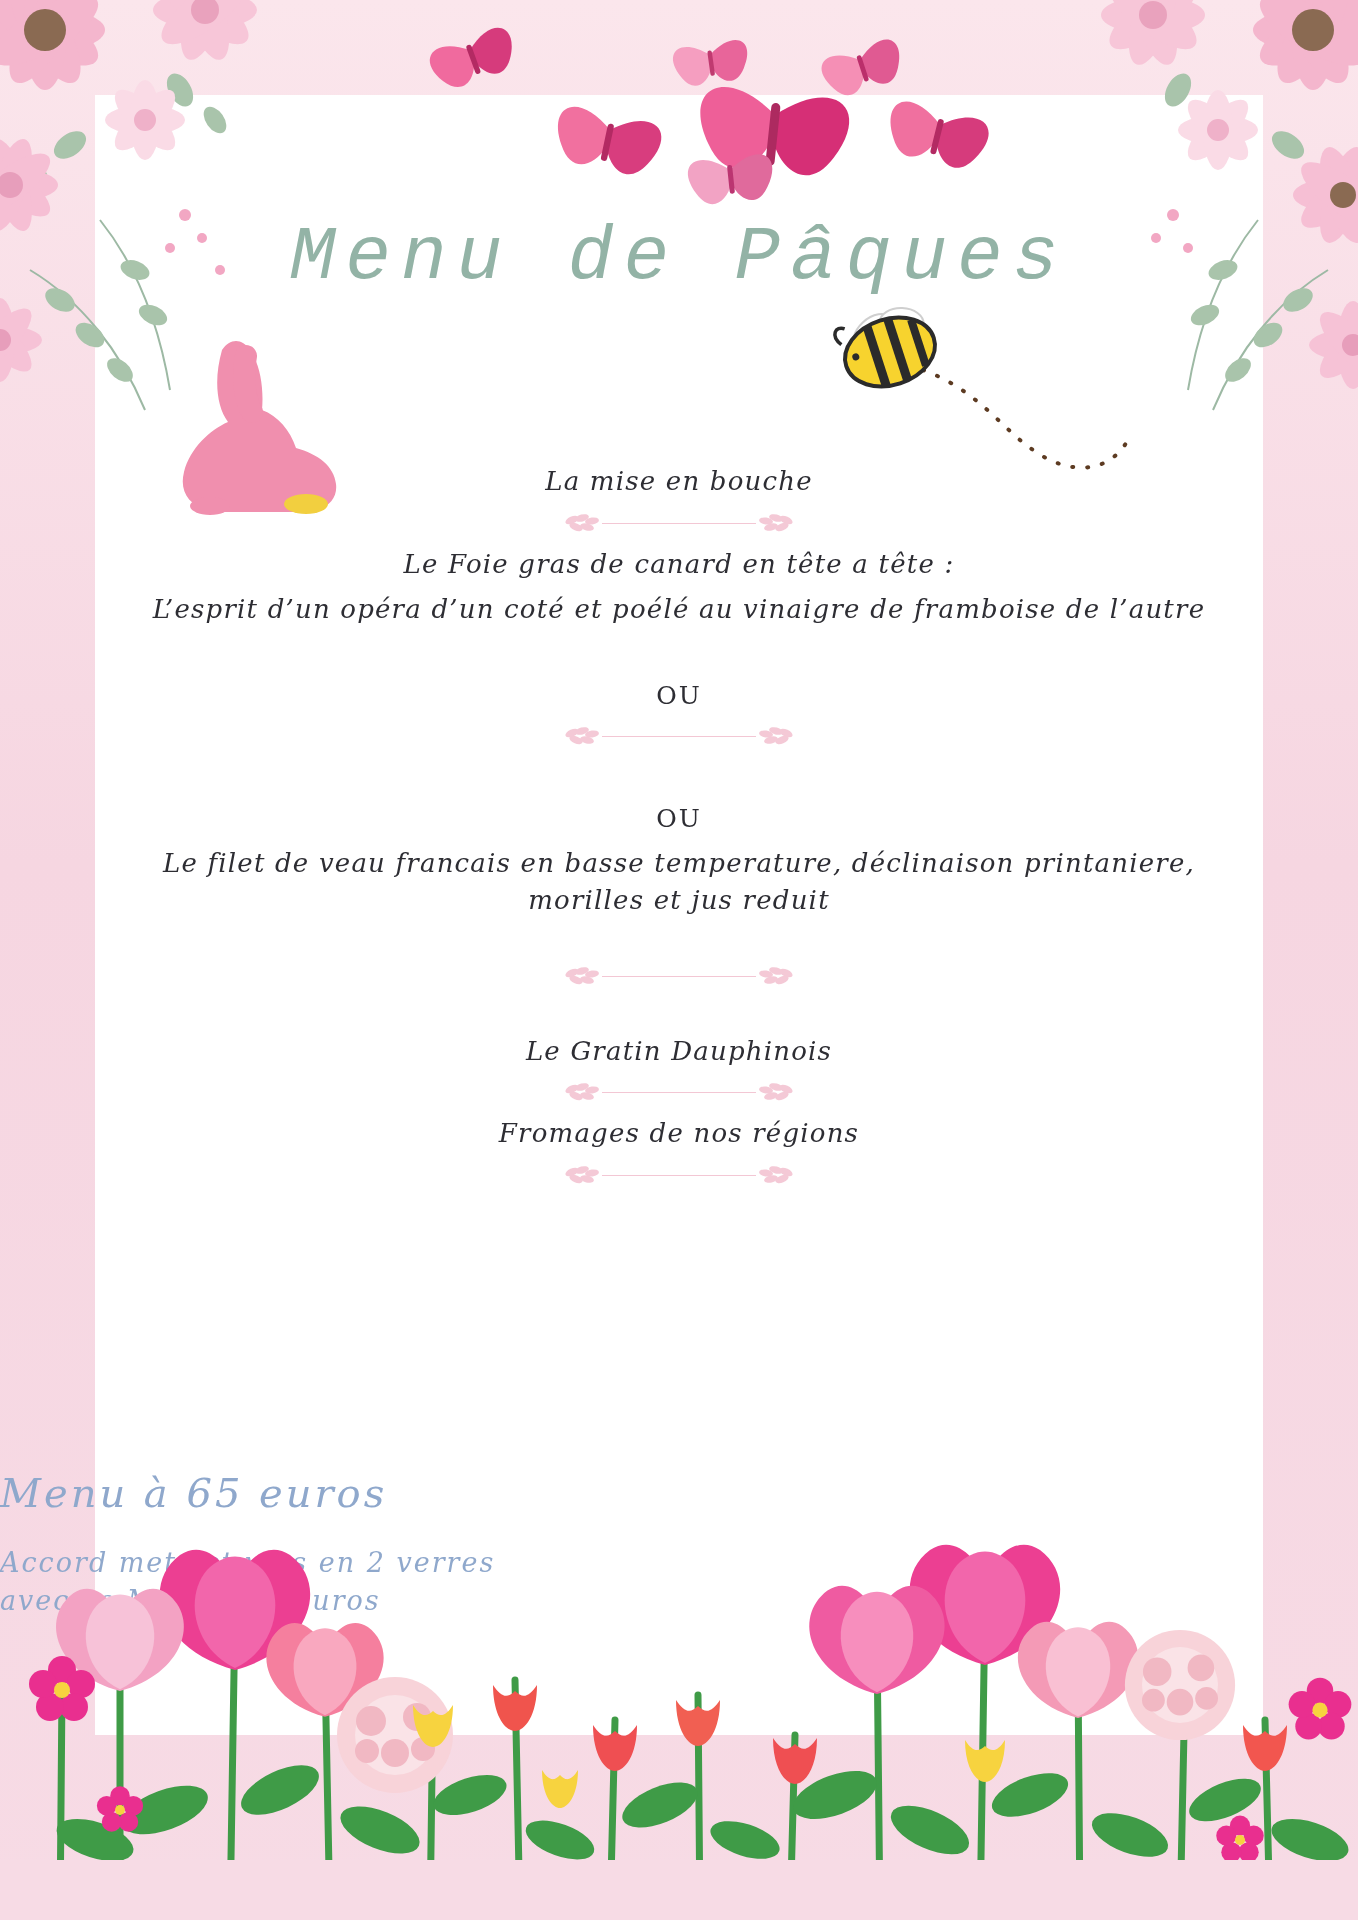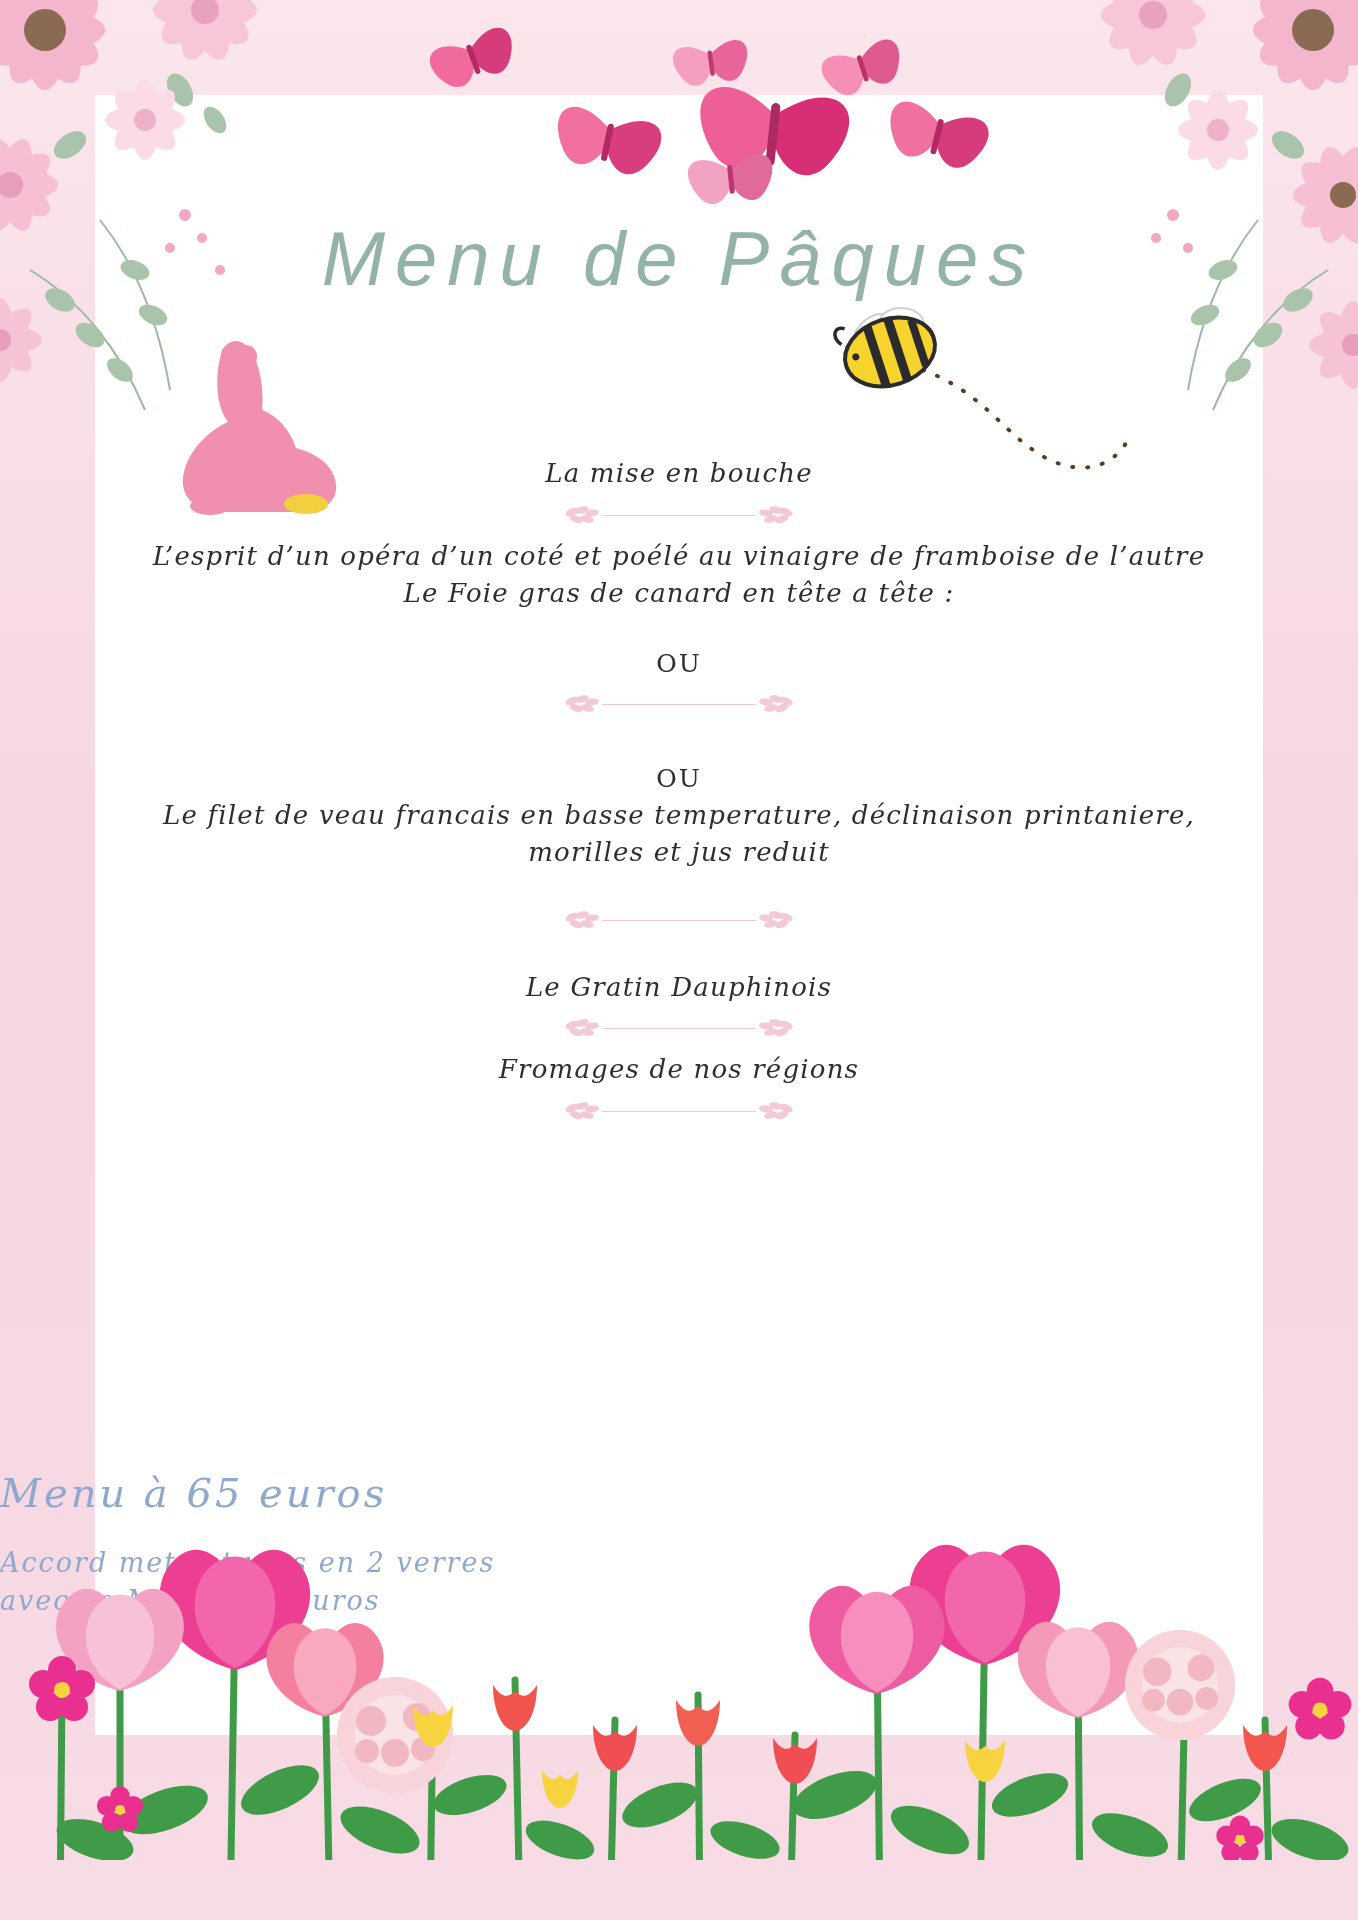--- a/index.html
+++ b/index.html
@@ -40,21 +40,21 @@
     z-index: 2;
   }
 
   
   .title {
     position: absolute;
     left: 0;
     right: 0;
     top: 215px;
     text-align: center;
-    font-family: Liberation Sans, sans-serif;
+    font-family: Liberation Mono, monospace;
     font-style: italic;
     font-size: 76px;
     letter-spacing: 10px;
     color: #93b3a6;
     z-index: 6;
     white-space: nowrap;
   }
 
   
   .menu-body {
@@ -66,21 +66,21 @@
     text-align: center;
     color: #2d2d33;
   }
 
   .line {
     font-family: "DejaVu Serif", serif;
     font-style: italic;
     font-size: 26px;
     letter-spacing: 1.2px;
     line-height: 1.42;
-    margin: 0;
+    margin: 8px;
   }
   .line.ou {
     font-style: normal;
     letter-spacing: 2px;
     font-size: 25px;
   }
   .block {
     margin: 0 0 0 0;
   }
   .gap-sm { height: 26px; }
@@ -398,22 +398,22 @@
         <ellipse cx="8" cy="6" rx="7" ry="3.5" transform="rotate(-25 8 6)"></ellipse>
         <ellipse cx="18" cy="4" rx="7" ry="3.5" transform="rotate(-15 18 4)"></ellipse>
         <ellipse cx="28" cy="7" rx="7" ry="3.5" transform="rotate(-8 28 7)"></ellipse>
         <ellipse cx="12" cy="13" rx="7" ry="3.5" transform="rotate(22 12 13)"></ellipse>
         <ellipse cx="23" cy="13" rx="7" ry="3.5" transform="rotate(14 23 13)"></ellipse>
       </g>
         </svg>
     </div>
 
     <div class="block">
+      <p class="line">Le Foie gras de canard en tête a tête :</p>
       <p class="line">L’esprit d’un opéra d’un coté et poélé au vinaigre de framboise de l’autre</p>
-      <p class="line">Le Foie gras de canard en tête a tête :</p>
       <div class="gap-md"></div>
       <p class="line ou">OU</p>
     </div>
 
     <div class="divider">
       <div class="bar"></div>
       <svg class="leaf l" viewBox="0 0 40 18">
           <g fill="#f4c9d6">
         <ellipse cx="8" cy="6" rx="7" ry="3.5" transform="rotate(-25 8 6)"></ellipse>
         <ellipse cx="18" cy="4" rx="7" ry="3.5" transform="rotate(-15 18 4)"></ellipse>

